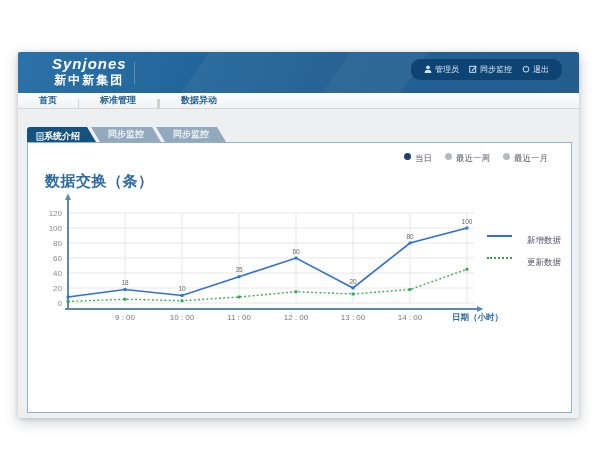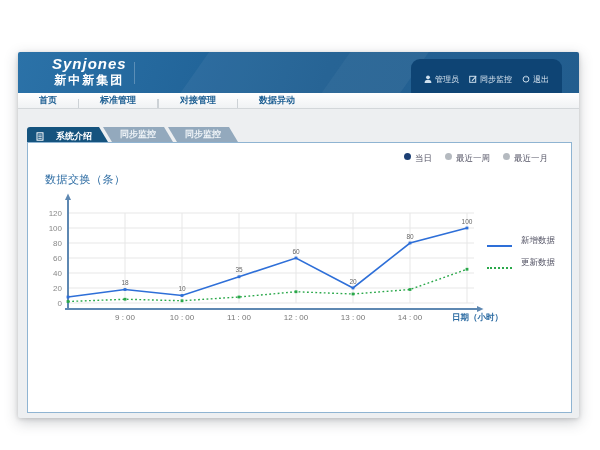--- a/index.html
+++ b/index.html
@@ -6,37 +6,37 @@
   .window{position:absolute;left:18px;top:52px;width:561px;height:366px;background:#edeff1;border-radius:2px;box-shadow:0 4px 14px rgba(50,60,70,.25),0 1px 4px rgba(0,0,0,.15)}
   .header{position:relative;height:41px;border-radius:2px 2px 0 0;background:linear-gradient(110deg,#2b72a8,#1c5c90 55%,#1a578a);overflow:hidden}
   .streak{position:absolute;background:rgba(255,255,255,.05);transform:rotate(35deg)}
   .s1{width:180px;height:220px;left:190px;top:-80px}
   .s2{width:260px;height:300px;left:340px;top:-120px;background:rgba(255,255,255,.04)}
   .logo{position:absolute;left:34px;top:4px;color:#fff;text-align:center;line-height:16px}
   .logo-en{font-size:15px;font-weight:bold;letter-spacing:1px;font-style:italic}
   .logo-cn{font-size:12px;font-weight:bold;letter-spacing:2px}
   .brand-sep{position:absolute;left:116px;top:10px;width:1px;height:22px;background:rgba(255,255,255,.25)}
   .app-title{position:absolute;left:124px;top:14px;font-size:12.5px;color:#fff;letter-spacing:.5px}
-  .user-pill{position:absolute;right:17px;top:7px;height:17px;border-radius:9px;background:#0e4474;display:flex;align-items:center;padding:12px 8px}
+  .user-pill{position:absolute;right:17px;top:7px;height:17px;border-radius:9px;background:#0e4474;display:flex;align-items:center;padding:2px 8px}
   .user-item{display:flex;align-items:center;gap:3px;padding:0 5px;font-size:8px;color:#dbe7f2;cursor:pointer;white-space:nowrap}
   .navbar{display:flex;align-items:flex-end;height:15px;background:linear-gradient(#ffffff,#f0f2f4);border-bottom:1px solid #d3d7da}
   .nav-item{padding:0 21px;font-size:9px;font-weight:bold;color:#1c5e92;line-height:15px;cursor:pointer;white-space:nowrap}
   .nav-sep{width:1px;height:9px;background:#cdd2d6}
   .content{position:relative}
   .tabs{position:absolute;left:9px;top:18px;display:flex;height:15px}
   .tab{display:flex;align-items:center;font-size:9px;font-weight:bold;white-space:nowrap;cursor:pointer}
-  .tab-active{background:#15537e;color:#fff;padding:4px 16px 0 9px;gap:12px;clip-path:polygon(0 0,calc(100% - 9px) 0,100% 100%,0 100%);border-top-left-radius:3px}
+  .tab-active{background:#15537e;color:#fff;padding:4px 16px 0 9px;gap:0;clip-path:polygon(0 0,calc(100% - 9px) 0,100% 100%,0 100%);border-top-left-radius:3px}
   .tab-inactive{background:#93a9bd;color:#eef3f7;padding:0 17px;clip-path:polygon(0 0,calc(100% - 9px) 0,100% 100%,9px 100%);margin-left:-5px}
   .panel{position:absolute;left:9px;top:33px;width:543px;height:269px;background:#fff;border:1px solid #8fb4d2}
   .radio-row{position:absolute;top:10px;right:23px;display:flex;gap:13px}
   .radio{display:flex;gap:4px;font-size:8.5px;color:#556;cursor:pointer}
   .dot{width:7px;height:7px;border-radius:50%}
-  .ylabel{position:absolute;left:17px;top:29px;font-size:11px;font-weight:normal;color:#2d6ca3;letter-spacing:.5px}
+  .ylabel{position:absolute;left:17px;top:29px;font-size:15px;font-weight:bold;color:#2d6ca3;letter-spacing:.5px}
   .legend{position:absolute;left:459px;top:92px}
-  .legend-row{display:flex;align-items:flex-end;gap:9px;margin-bottom:10px;font-size:8.5px;color:#556}
+  .legend-row{display:flex;align-items:flex-start;gap:15px;margin-bottom:10px;font-size:8.5px;color:#556}
   .legend-swatch{width:25px;height:0;border-top-width:2px}
   .footnote{position:absolute;left:0;top:209px;width:100%;text-align:center;font-size:8px;color:#8b8b8b;white-space:nowrap}
   .note-prefix{color:#d34545}
 </style>
 </head>
 <body>
 
 <div class="window">
   <div class="header">
     <div class="streak s1"></div>
@@ -70,21 +70,20 @@
           <span>退出</span>
         </div>
       </div>
   </div>
   <div class="navbar" id="navBar">
       <div class="nav-item">首页</div>
       <div class="nav-sep"></div>
       <div class="nav-item">标准管理</div>
       <div class="nav-sep"></div>
       <div class="nav-sep"></div>
-      <div class="nav-item">对接管理</div>
       <div class="nav-sep"></div>
       <div class="nav-item">数据异动</div>
     </div>
   <div class="content">
     <div class="tabs" id="tabBar">
         <div class="tab tab-active">
           <span style="display:flex">
             <svg width="8" height="9" viewBox="0 0 8 9">
               <rect x="1" y="0.8" width="6" height="7.4" fill="none" stroke="#fff" stroke-width="1"></rect>
               <line x1="2.3" y1="3" x2="5.7" y2="3" stroke="#fff" stroke-width="0.8"></line>

